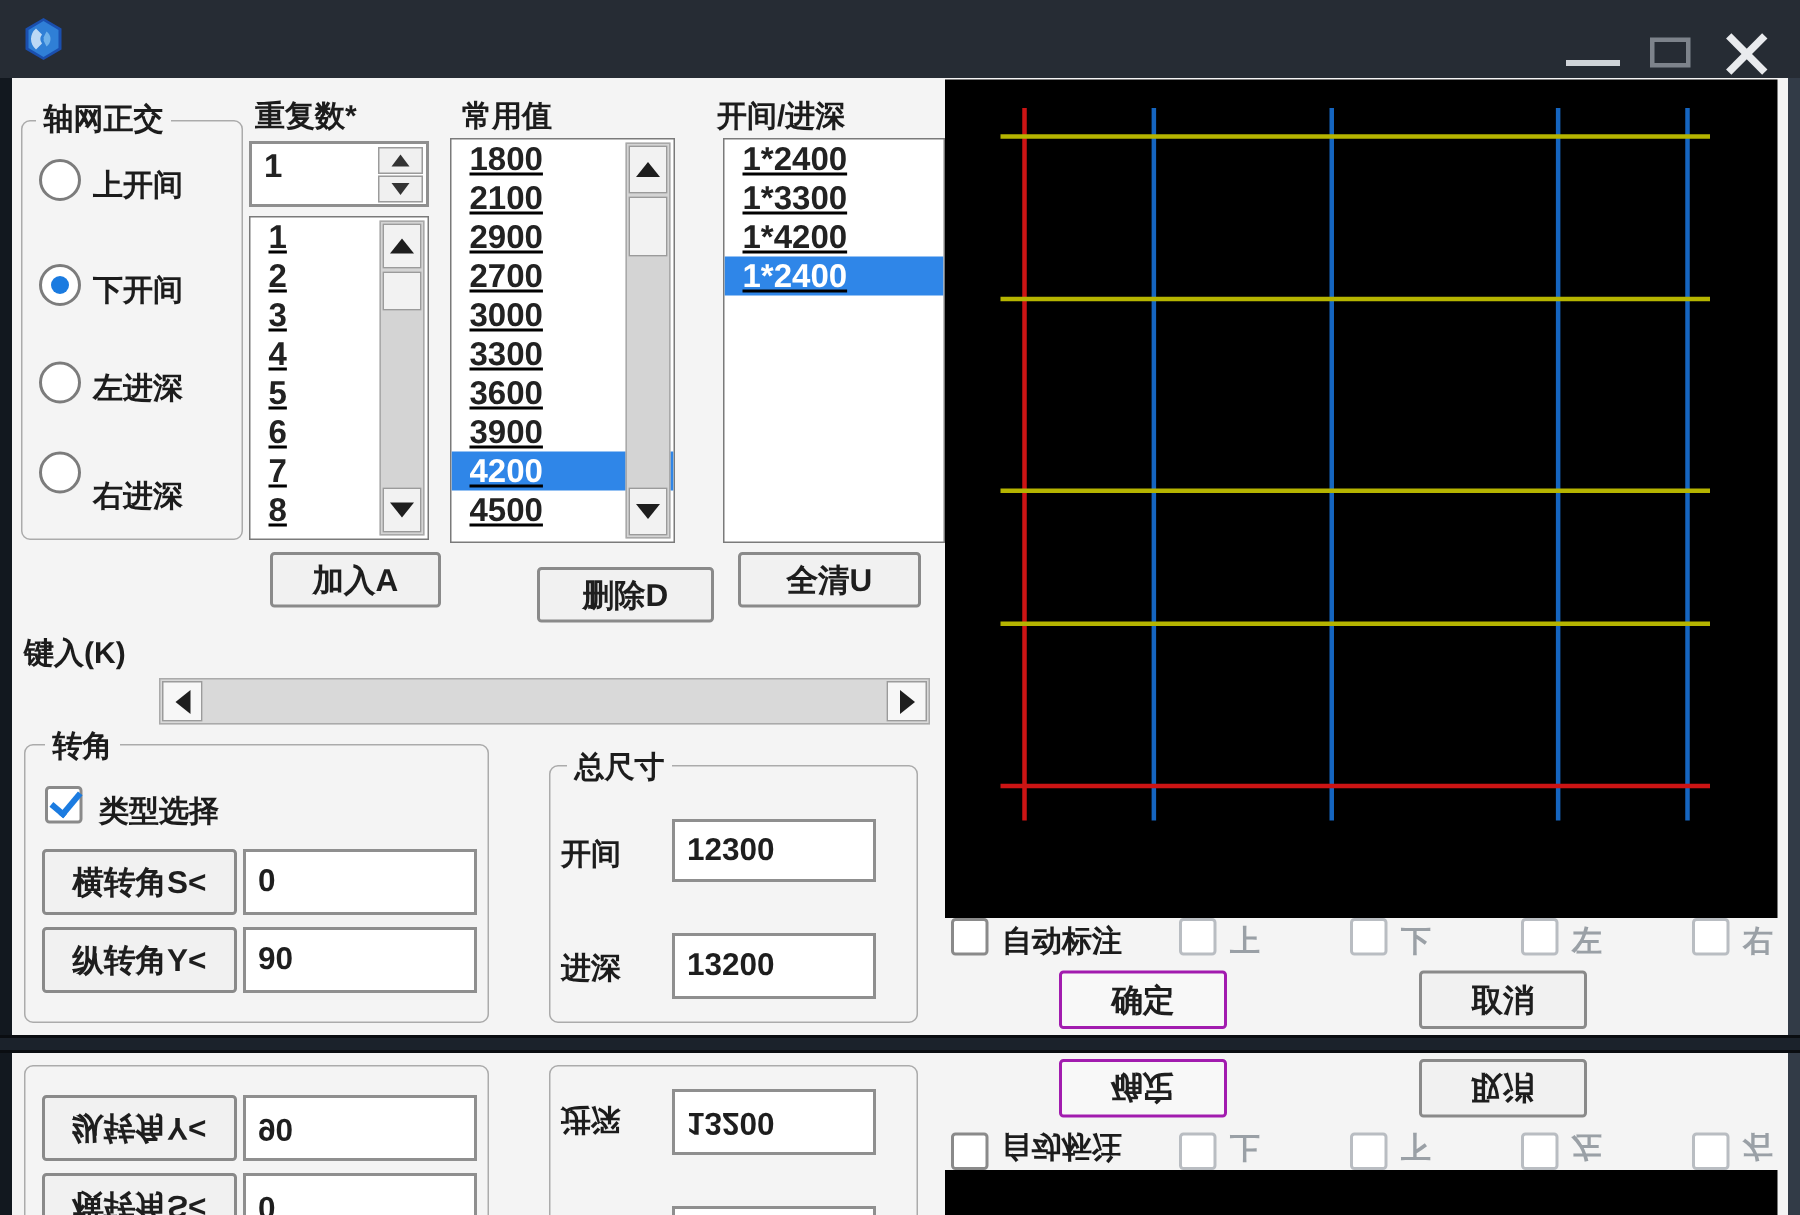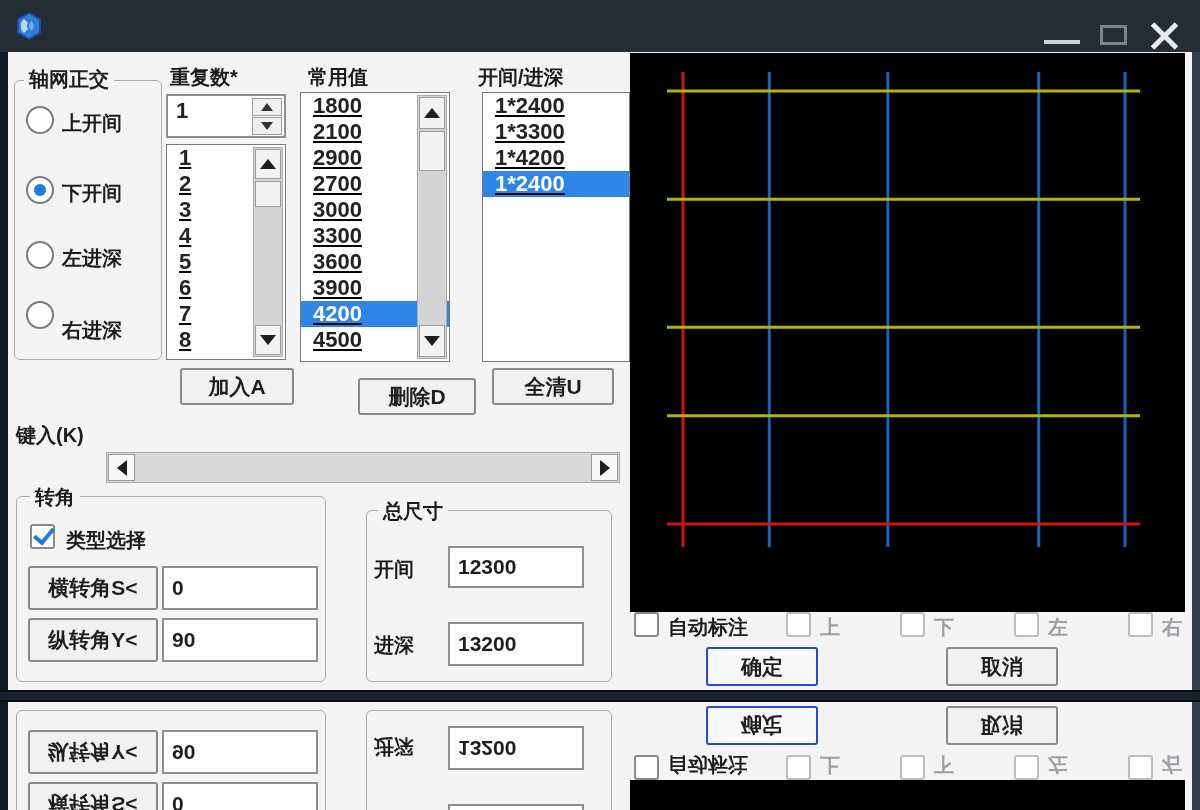--- a/index.html
+++ b/index.html
@@ -59,21 +59,21 @@
   .tri-sm-down { width:0; height:0; border-left:6px solid transparent; border-right:6px solid transparent; border-top:8px solid #333; }
 
   .spinner { position:absolute; border:2px solid #8f8f8f; background:#fff; }
   .spin-val { position:absolute; left:8px; top:2px; font-size:22px; font-weight:600; color:#222; }
   .spin-btn { position:absolute; right:2px; width:30px; height:18px; background:#f0f0f0; border:1px solid #9b9b9b;
               display:flex; align-items:center; justify-content:center; }
 
   
   .preview { position:absolute; left:630px; top:53px; width:555px; height:559px; background:#000; }
 
-  .ok-btn { border:2px solid #1d4ed8; background:#f8f8f8;font-family:Liberation Serif, serif; }
+  .ok-btn { border:2px solid #a21caf; background:#f8f8f8;font-family:Liberation Serif, serif; }
   .cancel-btn { border:2px solid #8a8a8a; background:#f1f1f1; }
 
   
   #reflection { position:absolute; left:0; top:696px; width:1200px; height:114px; overflow:hidden; pointer-events:none; }
   #reflection .dialog-root { transform:scaleY(-1); }
 </style>
 </head>
 <body>
 
 <div class="stage">

